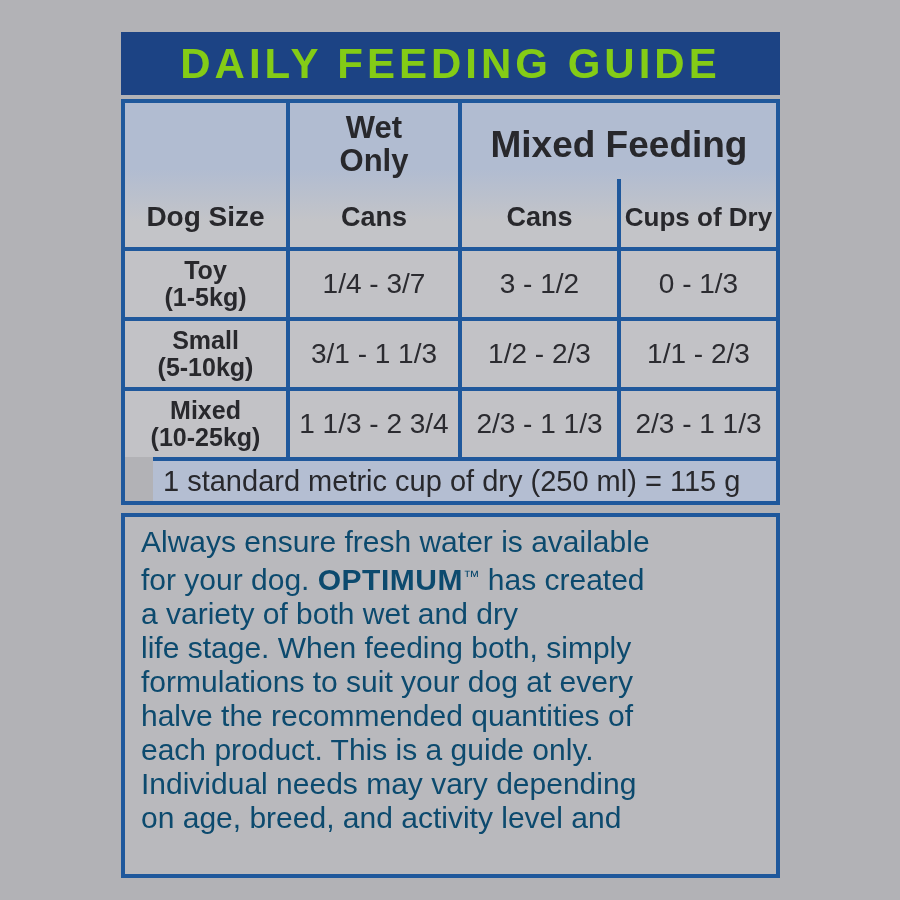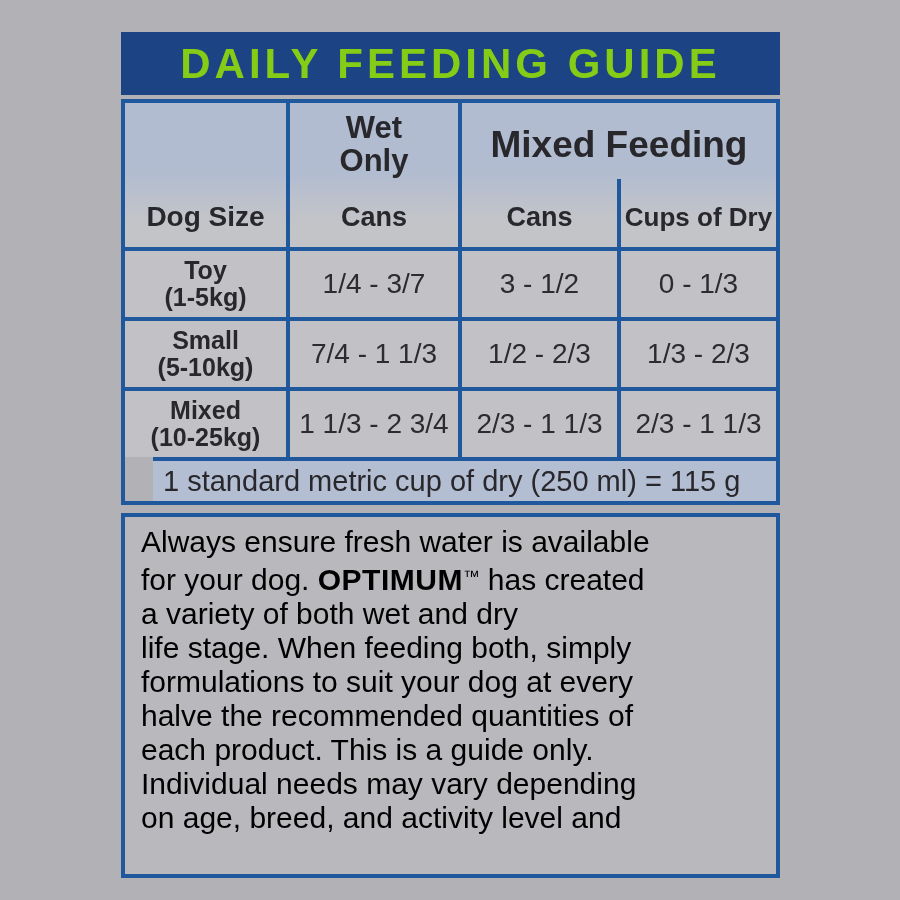--- a/index.html
+++ b/index.html
@@ -83,21 +83,21 @@
     border:4px solid #1f589c;
     background:#b9b9bd;
     height:349px;
     padding:8px 8px 0 16px;
     overflow:hidden;
   }
   .para-line{
     font-size:30px;
     line-height:34px;
     white-space:nowrap;
-    color:#000000;
+    color:#0c4a6e;
   }
   .para-line .bold{font-weight:bold;letter-spacing:0.5px;}
   .para-line .tm{font-size:0.55em;vertical-align:0.5em;}
 </style>
 </head>
 <body>
 
 <div class="label">
 
   <div class="title-band">
@@ -143,27 +143,27 @@
           <span class="val">0 - 1/3</span>
         </div>
     </div>
 
     <div class="data-row">
       <div class="cell size-cell">
         <span>Small</span>
         <span>(5-10kg)</span>
       </div>
       <div class="cell bl">
-          <span class="val">7/4 - 1 1/3</span>
+          <span class="val">3/1 - 1 1/3</span>
         </div>
       <div class="cell bl">
           <span class="val">1/2 - 2/3</span>
         </div>
       <div class="cell bl">
-          <span class="val">1/3 - 2/3</span>
+          <span class="val">1/1 - 2/3</span>
         </div>
     </div>
 
     <div class="data-row">
       <div class="cell size-cell">
         <span>Mixed</span>
         <span>(10-25kg)</span>
       </div>
       <div class="cell bl">
           <span class="val">1 1/3 - 2 3/4</span>

